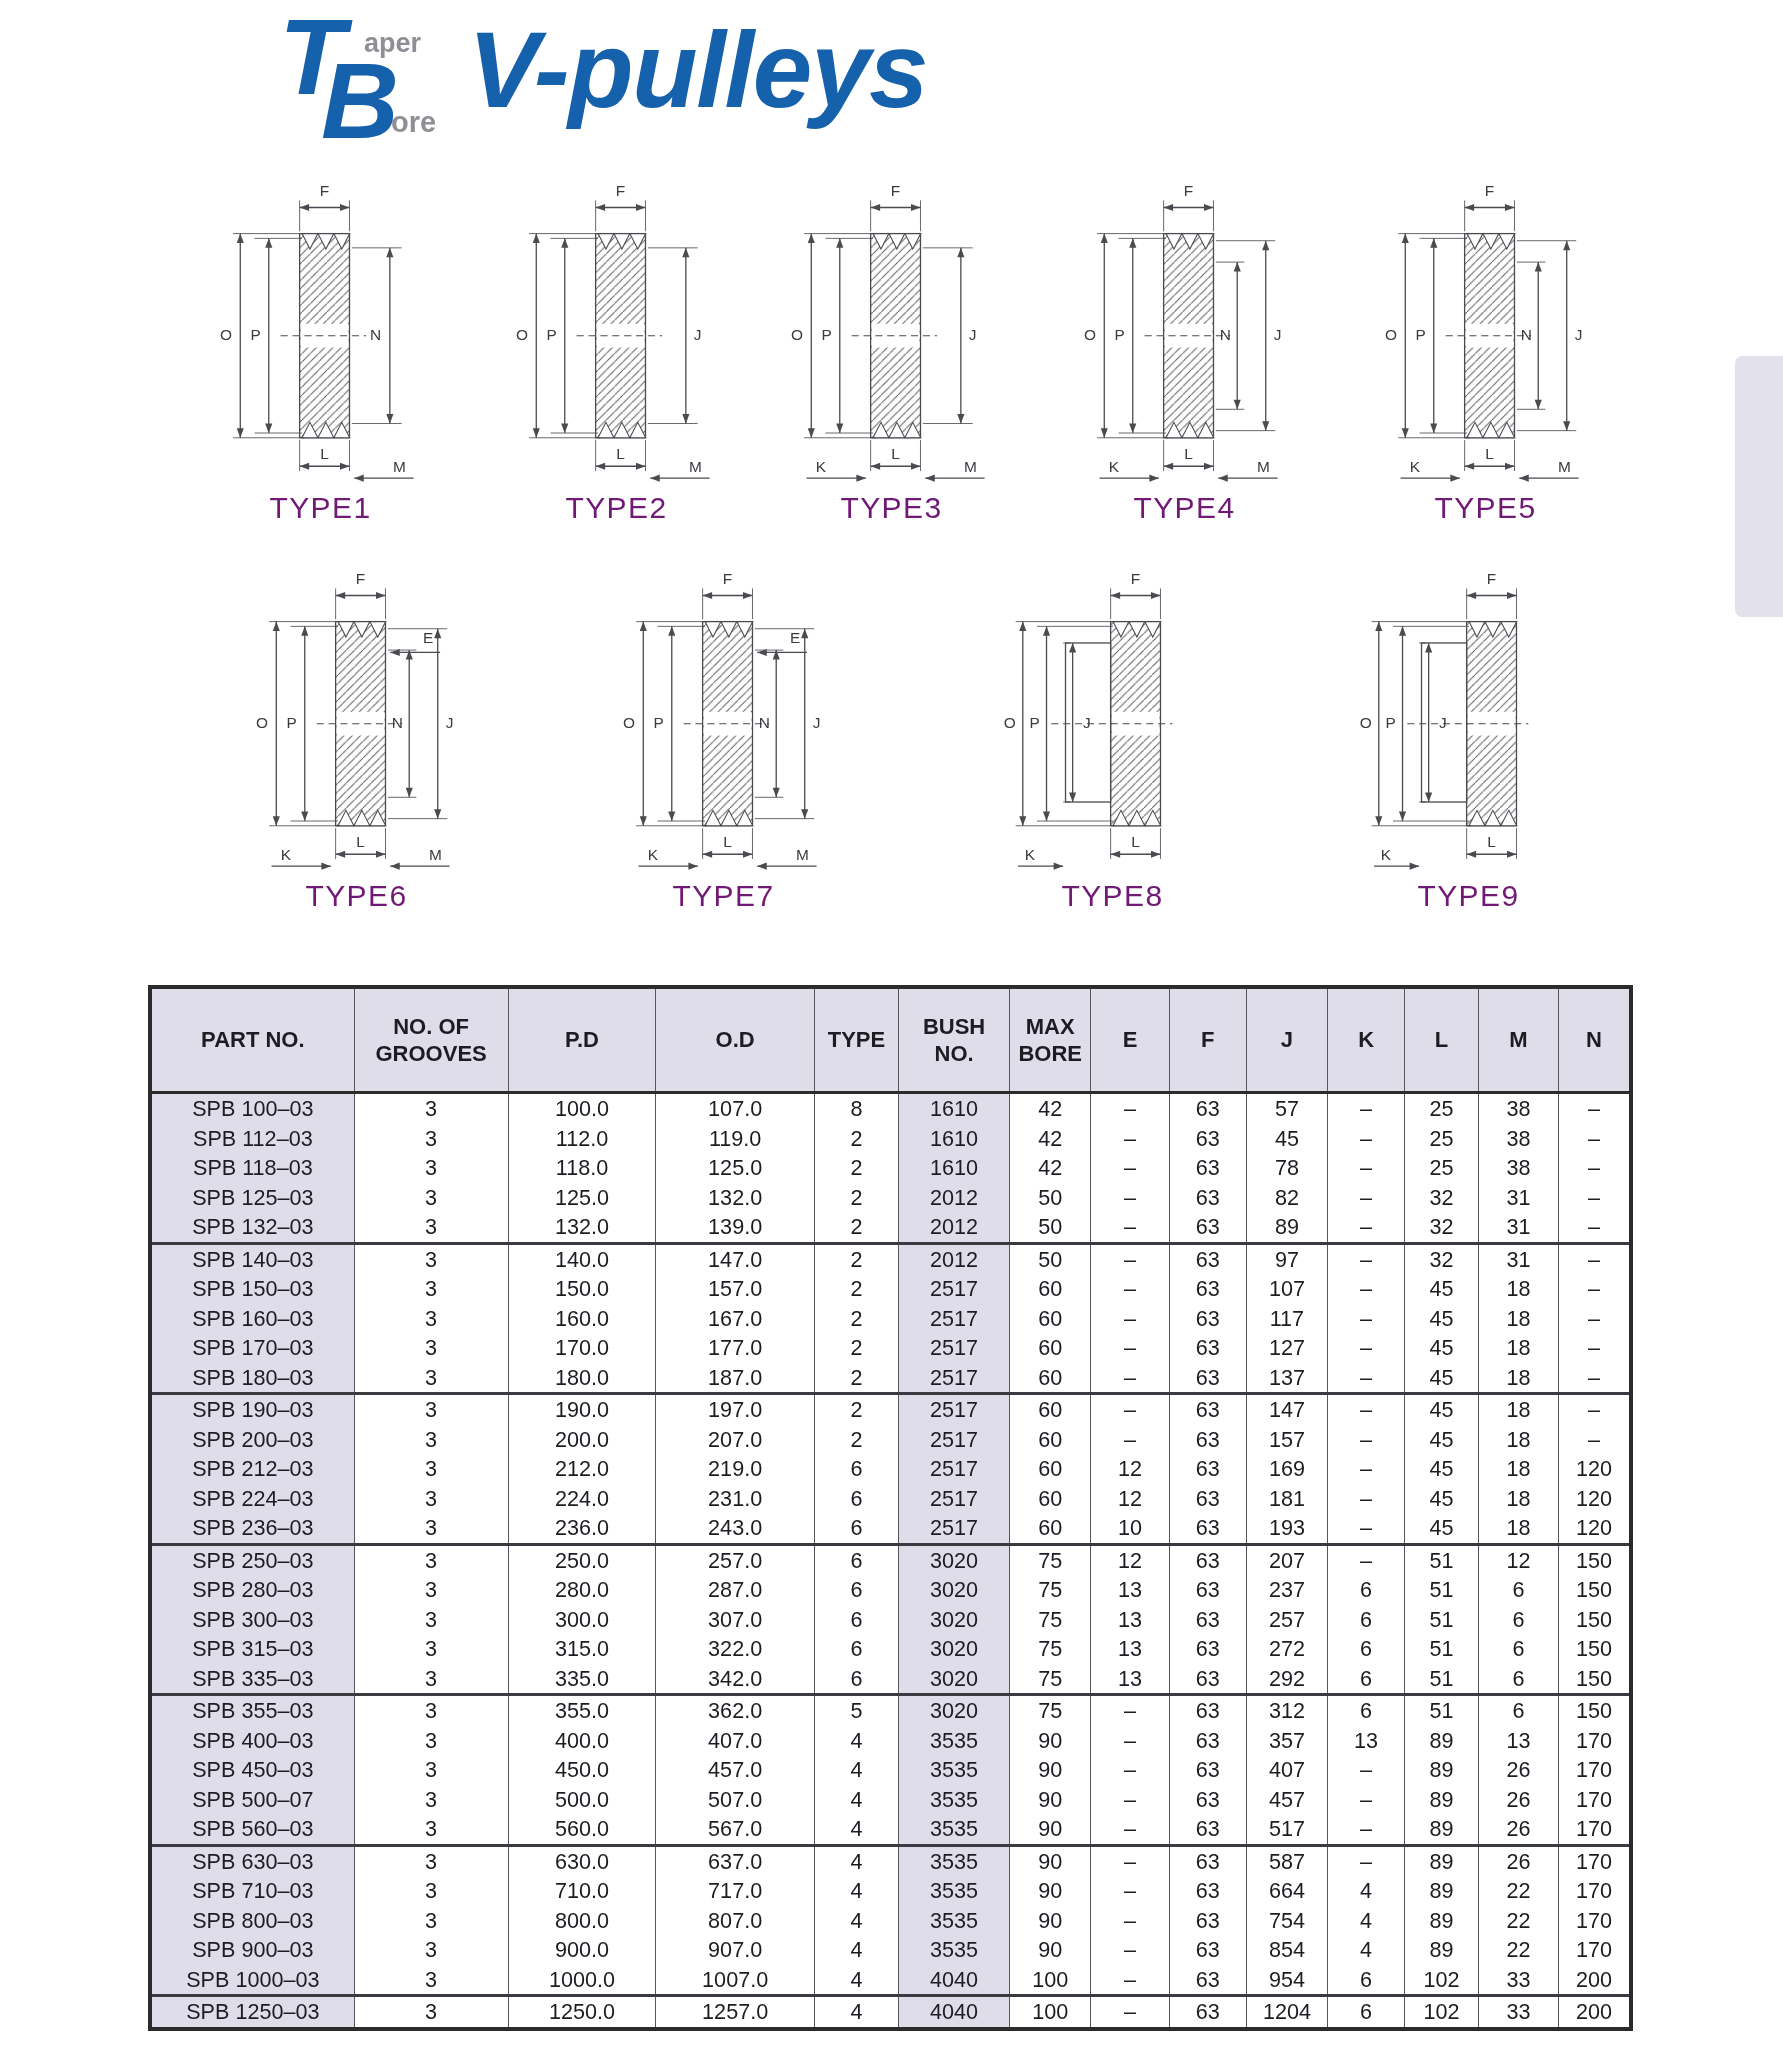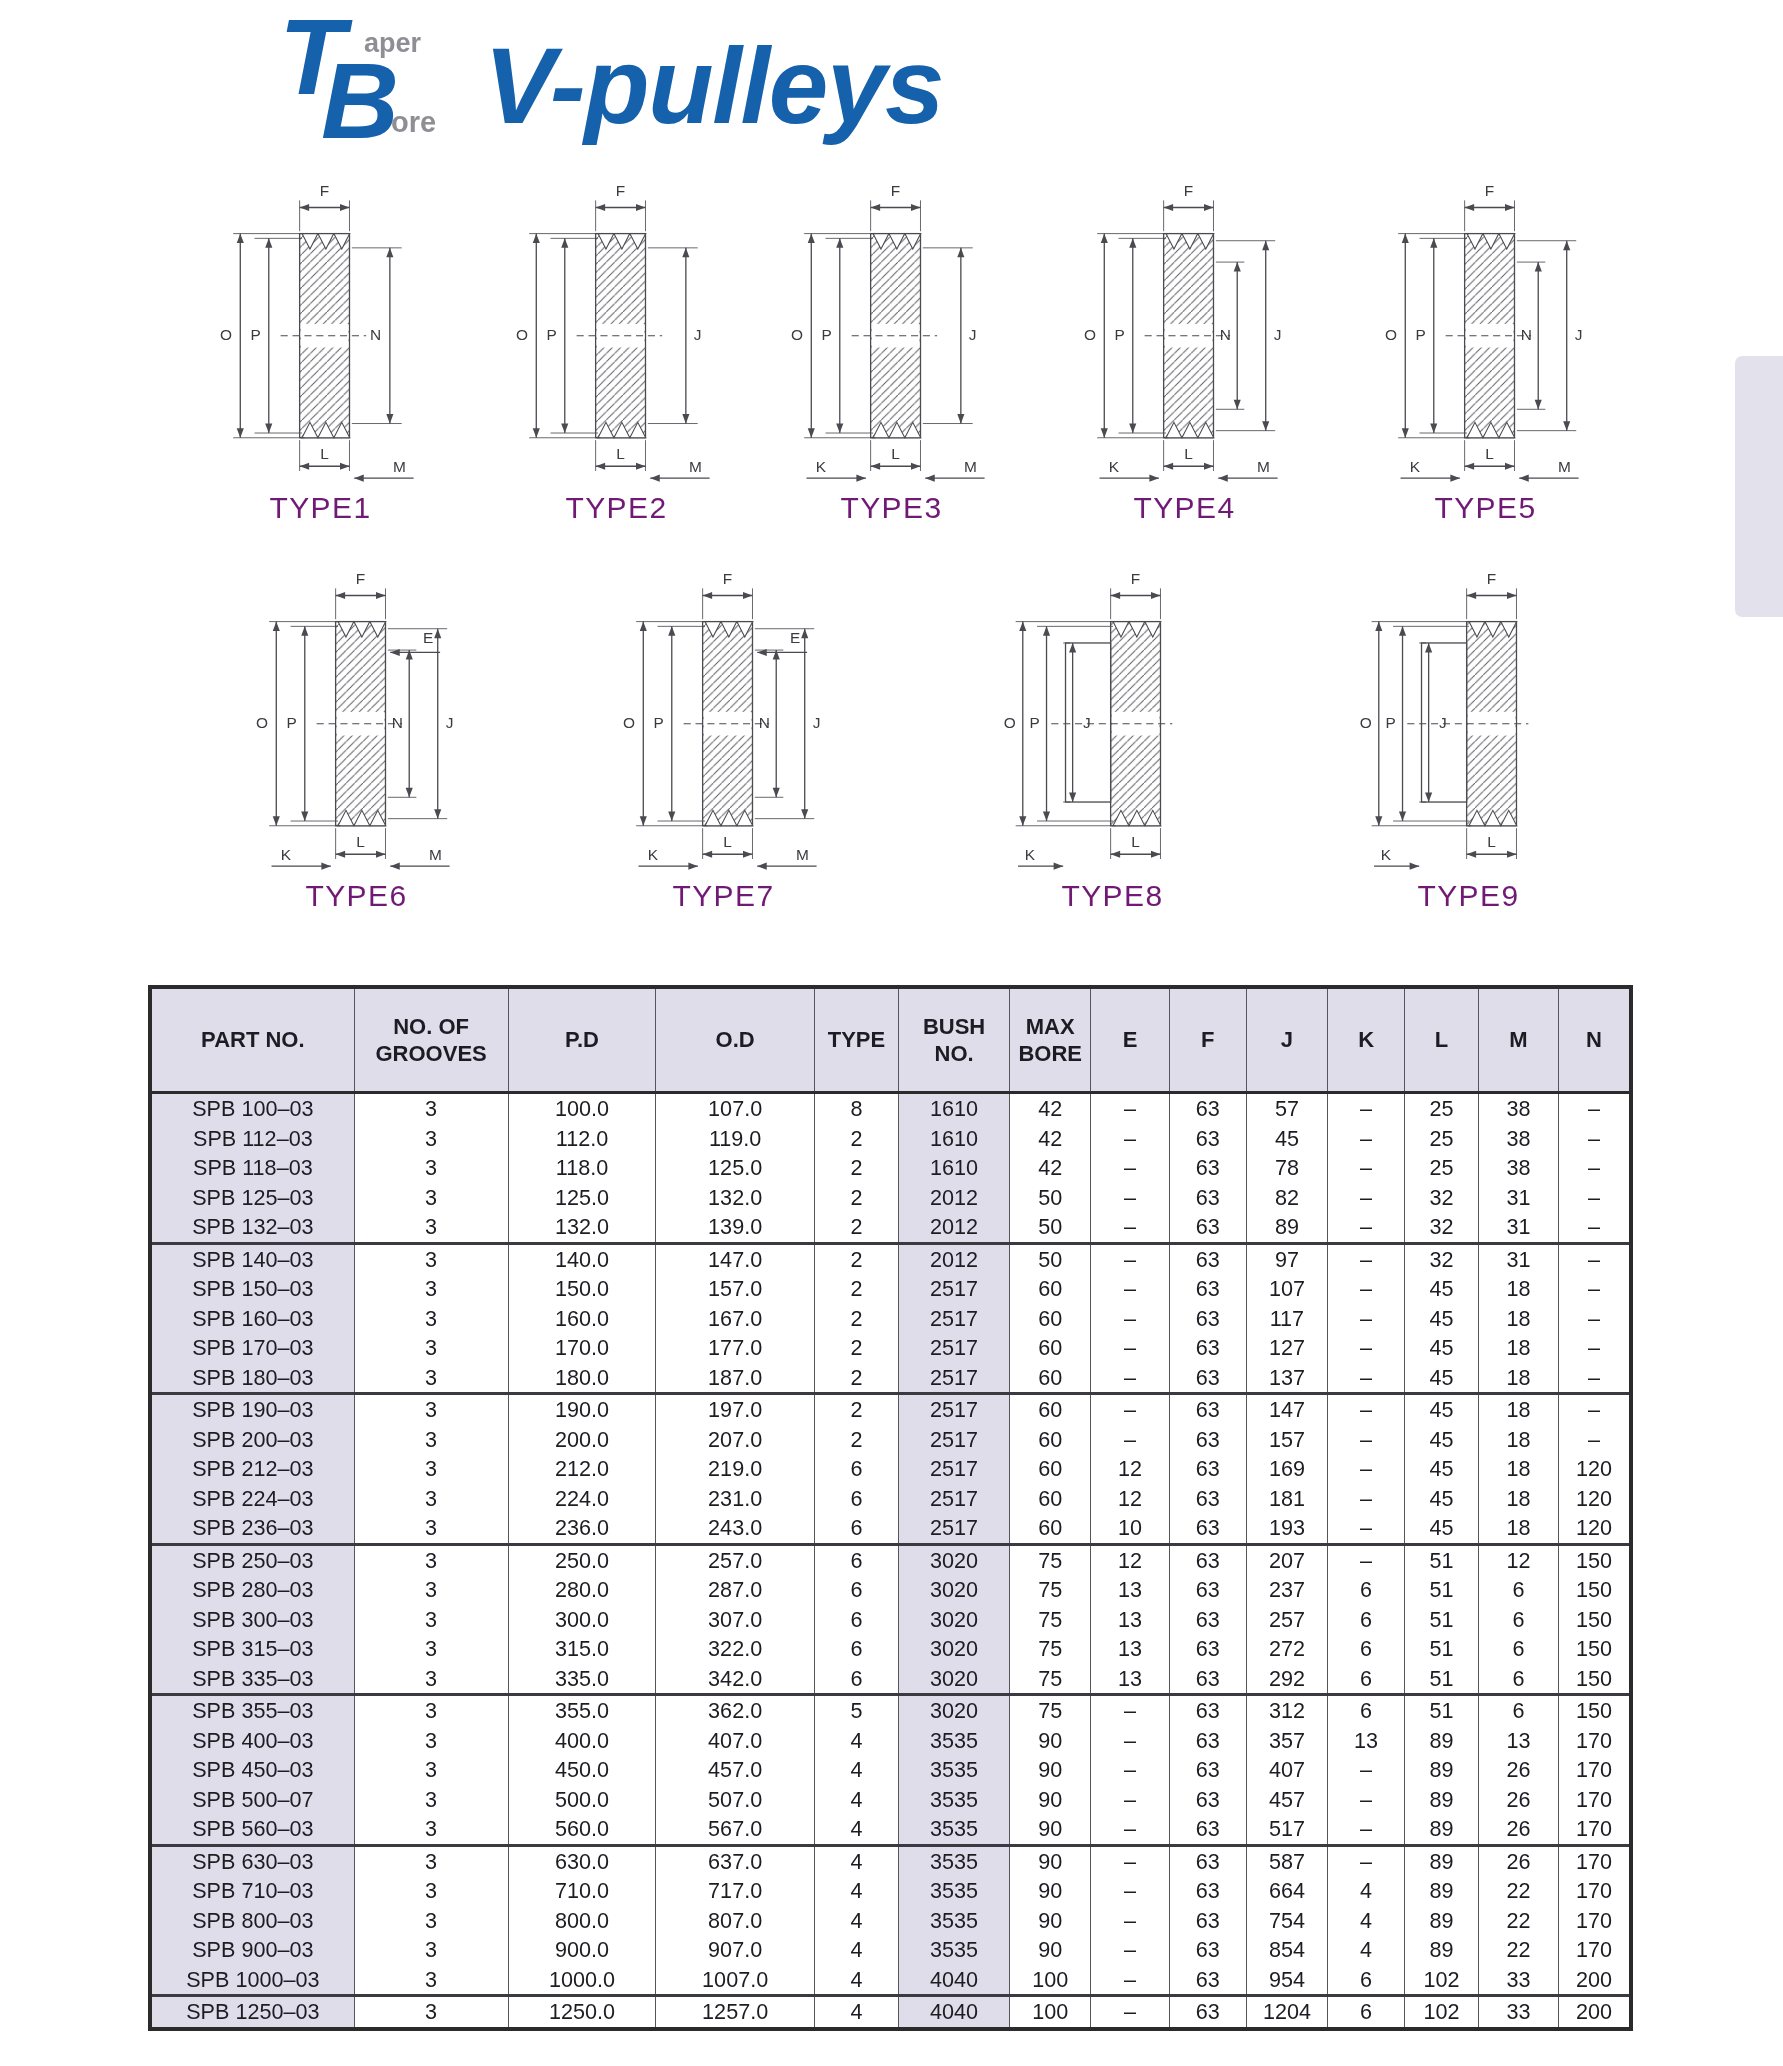--- a/index.html
+++ b/index.html
@@ -6,21 +6,21 @@
   .page{position:relative;width:1784px;height:2066px;background:#ffffff;overflow:hidden;
         font-family:"Liberation Sans", sans-serif;}
   
   .brand{position:absolute;left:279px;top:10px;width:216px;height:158px;}
   .logo-t{position:absolute;left:0px;top:-7.2px;font-size:108px;font-weight:bold;font-style:italic;
           color:#1661ac;line-height:1;}
   .logo-aper{position:absolute;left:85px;top:20px;font-size:27px;font-weight:bold;color:#8e8e94;line-height:1;}
   .logo-b{position:absolute;left:42px;top:37px;font-size:108px;font-weight:bold;font-style:italic;
           color:#1661ac;line-height:1;}
   .logo-ore{position:absolute;left:112px;top:98px;font-size:29px;font-weight:bold;color:#8e8e94;line-height:1;}
-  .page-title{position:absolute;left:468px;top:11.5px;margin:16px;font-size:107px;font-weight:bold;
+  .page-title{position:absolute;left:468px;top:11.5px;margin:0;font-size:107px;font-weight:bold;
               font-style:italic;color:#1661ac;line-height:1.1;letter-spacing:-1.4px;}
   
   .fig{position:absolute;width:259px;text-align:center;}
   .fig svg{display:block;margin:0 auto;}
   .fig-caption{margin-top:1.4px;font-size:30px;color:#701a75;letter-spacing:1.4px;font-weight:normal;}
   
   .edge-tab{position:absolute;left:1735px;top:356px;width:49px;height:261px;background:#e2e1ec;
             border-radius:7.2px 0 0 7.2px;}
   
   .spec-table-wrap{position:absolute;left:148px;top:985px;width:1485px;}

